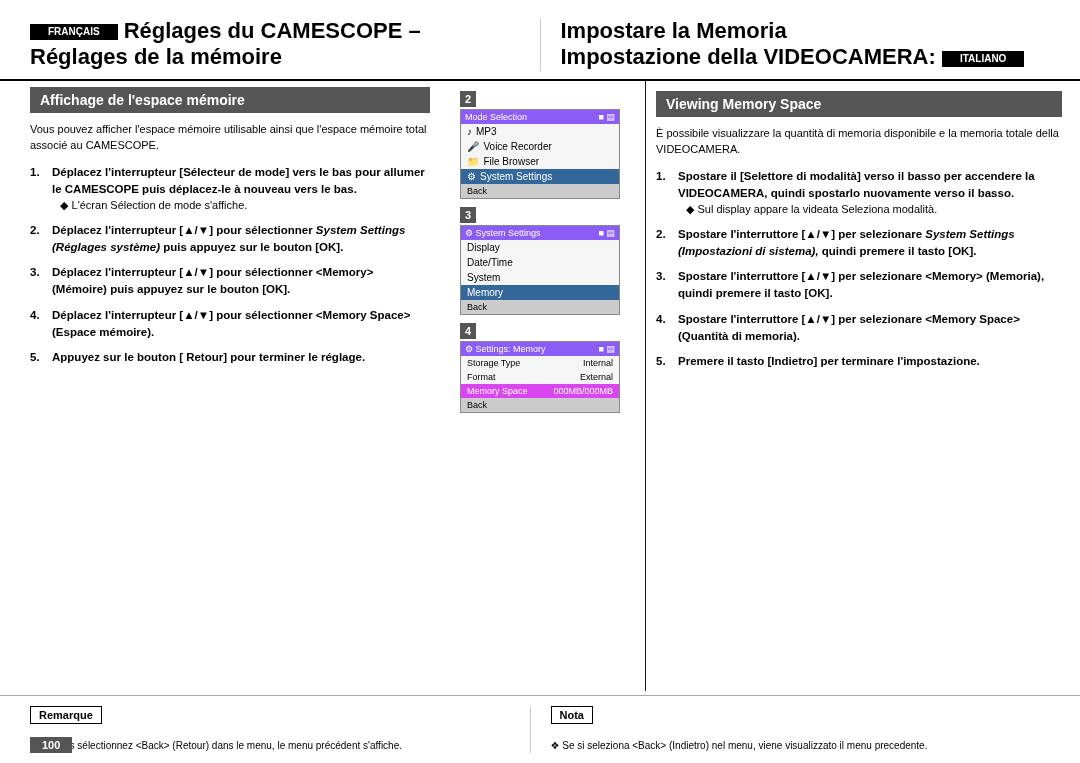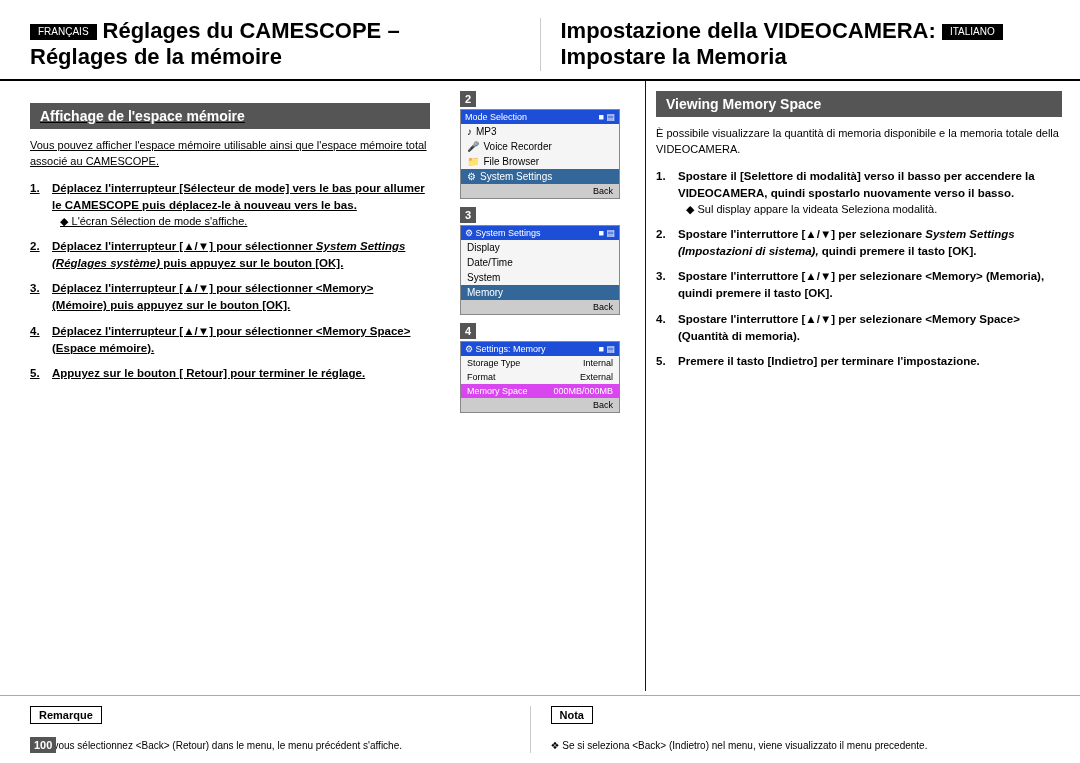--- a/index.html
+++ b/index.html
@@ -37,22 +37,22 @@
       flex: 1;
       padding-left: 20px;
       border-left: 1px solid #ccc;
     }
 
     .lang-badge {
       display: inline-block;
       background: #000;
       color: #fff;
       font-size: 10px;
-      font-weight: normal;
-      padding: 2px 8px;
+      font-weight: bold;
+      padding: 2px 18px;
       margin-right: 6px;
       vertical-align: middle;
     }
 
     .header-title-main {
       font-size: 22px;
       font-weight: bold;
       line-height: 1.2;
     }
 
@@ -141,21 +141,21 @@
     }
 
     .screen-box {
       border: 1px solid #888;
       background: #f5f5f5;
       font-size: 10px;
       width: 160px;
     }
 
     .screen-header-bar {
-      background: #1d4ed8;
+      background: #8b5cf6;
       color: #fff;
       font-size: 9px;
       padding: 2px 4px;
       display: flex;
       justify-content: space-between;
       text-align: center;
     }
 
     .screen-item {
       padding: 2px 6px;
@@ -166,21 +166,20 @@
 
     .screen-item.highlight {
       background: #336699;
       color: #fff;
     }
 
     .screen-back {
       background: #ccc;
       padding: 2px 6px;
       font-size: 9px;
-      text-align: right;
     }
 
     .screen-row {
       display: flex;
       justify-content: space-between;
       padding: 2px 6px;
       font-size: 9px;
     }
 
     .screen-row.selected {
@@ -218,36 +217,35 @@
       font-size: 10px;
       line-height: 1.4;
     }
 
     
     .page-number {
       background: #555;
       color: #fff;
       font-size: 11px;
       font-weight: bold;
-      padding: 2px 4px;
+      padding: 2px 12px;
       position: absolute;
       bottom: 10px;
       left: 30px;
     }
 
     
     .main-area {
       display: flex;
       flex: 1;
     }
 
     .left-col {
       flex: 0 0 460px;
-      padding: 22px 30px 0 30px;
-      text-decoration: underline;
+      padding: 6px 30px 0 30px;
     }
 
     .center-screens {
       flex: 0 0 185px;
       padding: 10px 10px 0 0;
     }
 
     .right-col {
       flex: 1;
       padding: 10px 18px 0 10px;
@@ -260,25 +258,25 @@
 <div class="page" style="position:relative;">
 
   <div class="header">
     <div class="header-left">
       <div class="header-title-main">
         <span class="lang-badge">FRANÇAIS</span><span>Réglages du CAMESCOPE –</span>
       </div>
       <div class="header-title-sub">Réglages de la mémoire</div>
     </div>
     <div class="header-right">
+      <div class="header-right-title">Impostare la Memoria</div>
       <div class="header-right-title">
         <span>Impostazione della VIDEOCAMERA:</span>
         <span class="lang-badge">ITALIANO</span>
       </div>
-      <div class="header-right-title">Impostare la Memoria</div>
     </div>
   </div>
 
   <div class="main-area">
 
     <div class="left-col">
       <div class="section-header">Affichage de l'espace mémoire</div>
       <div class="intro-text">Vous pouvez afficher l'espace mémoire utilisable ainsi que l'espace mémoire total associé au CAMESCOPE.</div>
 
       <ol class="steps">

